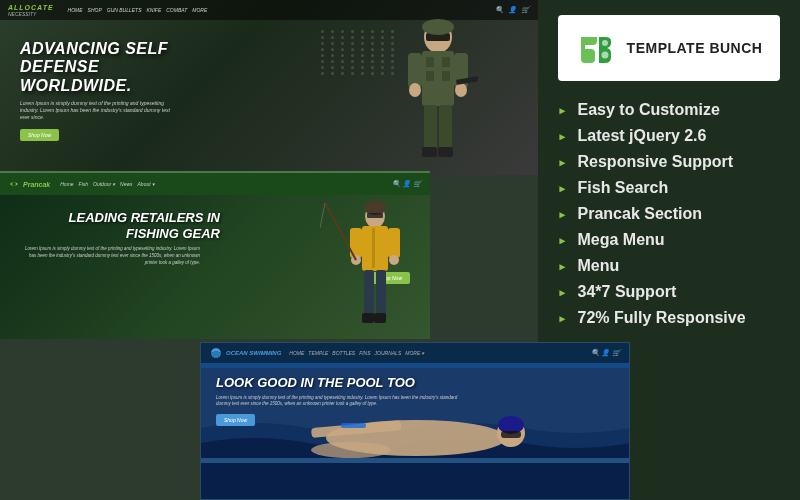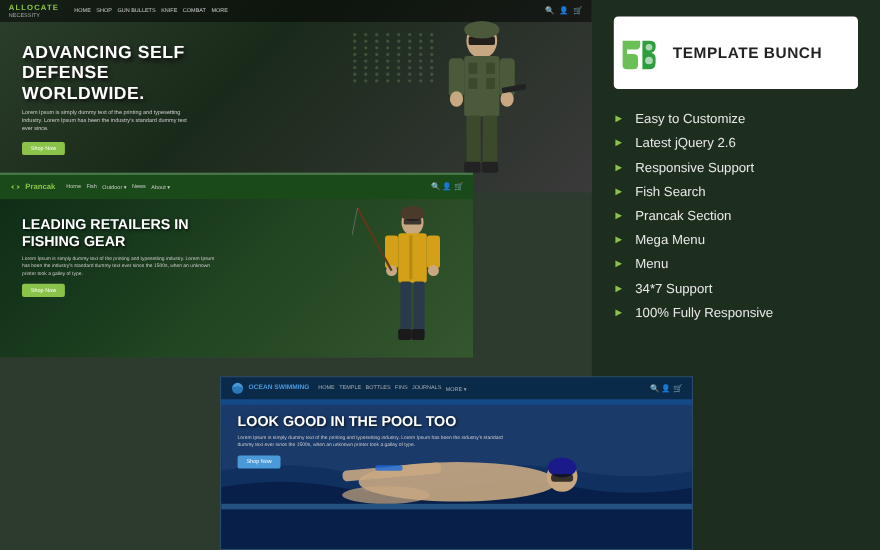--- a/index.html
+++ b/index.html
@@ -113,23 +113,24 @@
       border-radius: 50%;
     }
 
     
     .section-fishing {
       width: 430px;
       height: 168px;
       background: linear-gradient(135deg, #1a3a2a 0%, #2a4a2a 50%, #3a5a3a 100%);
       position: relative;
       overflow: hidden;
-      margin-top: 2px;
+      margin-top: 16px;
       margin-left: 0;
       border-top: 2px solid #4a7a4a;
+      text-align: right;
     }
 
     .fishing-navbar {
       width: 100%;
       height: 22px;
       background: #1a4a1a;
       display: flex;
       align-items: center;
       padding: 0 8px;
     }
@@ -277,21 +278,21 @@
       padding: 15px 20px;
     }
 
     
     .tb-header {
       display: flex;
       align-items: center;
       gap: 12px;
       margin-bottom: 20px;
       background: #ffffff;
-      padding: 12px 0;
+      padding: 12px 15px;
       border-radius: 4px;
     }
 
     .tb-logo {
       width: 42px;
       height: 42px;
       flex-shrink: 0;
     }
 
     .tb-name {
@@ -318,29 +319,30 @@
 
     .feature-arrow {
       color: #8bc34a;
       font-size: 10px;
       flex-shrink: 0;
       font-weight: bold;
     }
 
     .feature-text {
       color: #e8e8e8;
-      font-size: 12px;
-      font-weight: 400;
+      font-size: 16px;
+      font-weight: 700;
     }
 
     
     .left-stack {
       position: relative;
       width: 556px;
       height: 500px;
+      font-style: italic;
     }
 
     .top-section-wrap {
       position: absolute;
       top: 0;
       left: 0;
       width: 100%;
       height: 175px;
     }
 
@@ -699,16 +701,16 @@
     <div class="feature-item">
       <span class="feature-arrow">►</span>
       <span class="feature-text">Menu</span>
     </div>
     <div class="feature-item">
       <span class="feature-arrow">►</span>
       <span class="feature-text">34*7 Support</span>
     </div>
     <div class="feature-item">
       <span class="feature-arrow">►</span>
-      <span class="feature-text">100% Fully Responsive</span>
+      <span class="feature-text">72% Fully Responsive</span>
     </div>
   </div>
 </div>
 
 </body></html>

